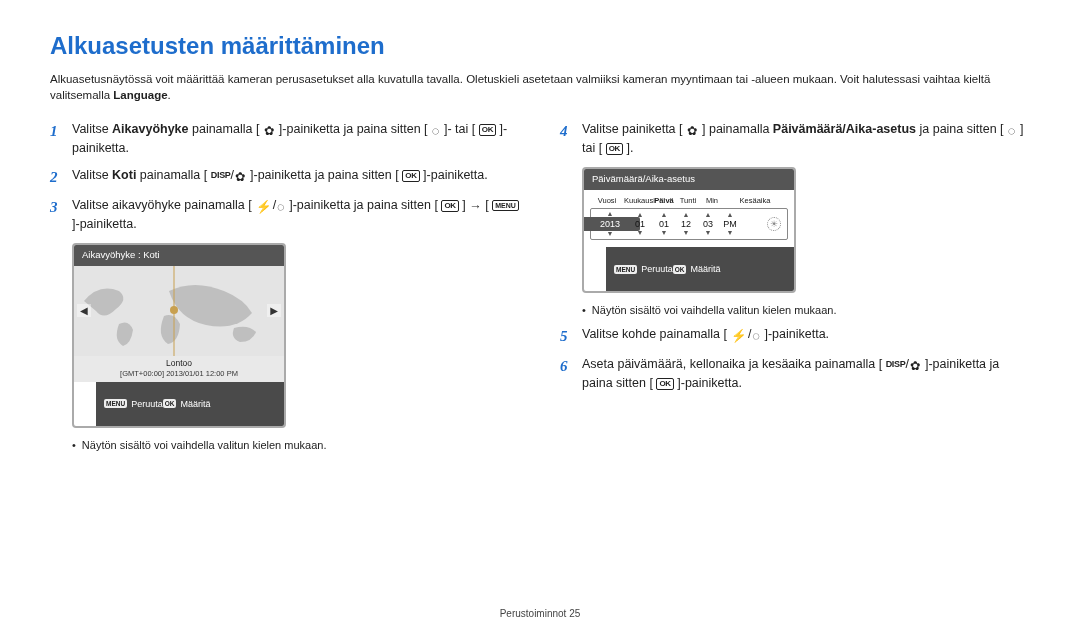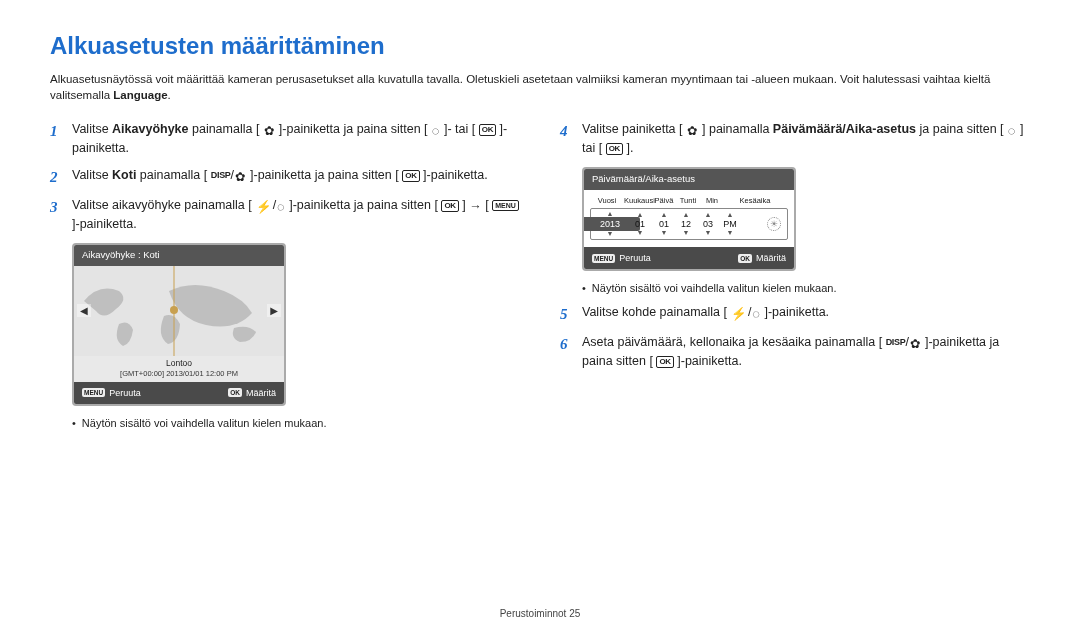--- a/index.html
+++ b/index.html
@@ -116,42 +116,43 @@
   .arrow-right { right: 3px; }
   .map-caption {
     text-align: center;
     font-size: 8.5px;
     padding: 2px 0;
   }
   .map-caption .sub { font-size: 7.5px; color:#333; }
   .scr-footer {
     background: #4a4a4a;
     color: #fff;
-    padding: 5px 8px;
+    padding: 16px 8px;
     font-size: 9px;
     display: flex;
-    justify-content: space-between;
+    justify-content: flex-start;
+    margin-left: 22px;
   }
   .scr-footer .btn { display:flex; align-items:center; gap:4px; }
   .scr-footer .lbl {
     background:#eee; color:#222; font-size:6.5px; font-weight:bold;
     border-radius:2px; padding:0 2px; line-height:9px;
   }
   .note {
     font-size: 11px;
     margin: 10px 0 0 22px;
     display: flex;
   }
   .note::before { content:"•"; margin-right:6px; }
 
   
   .dt-body { background:#fff; padding:6px 6px 4px 6px; }
   .dt-labels { display:flex; font-size:7.5px; color:#222; margin-bottom:2px; }
   .dt-labels span { text-align:center; }
-  .lbl-vuosi{width:34px;} .lbl-kk{width:28px;} .lbl-paiva{width:24px;}
+  .lbl-vuosi{width:34px;} .lbl-kk{width:28px;} .lbl-paiva{width:24px;font-weight:bold;}
   .lbl-tunti{width:24px;} .lbl-min{width:24px;} .lbl-kesa{flex:1; text-align:right; padding-right:2px;}
   .dt-row {
     display:flex; align-items:center;
     border:1px solid #888; border-radius:2px;
     padding:2px 2px;
   }
   .dt-cell {
     display:flex; flex-direction:column; align-items:center;
     font-size:9px; color:#111;
   }

